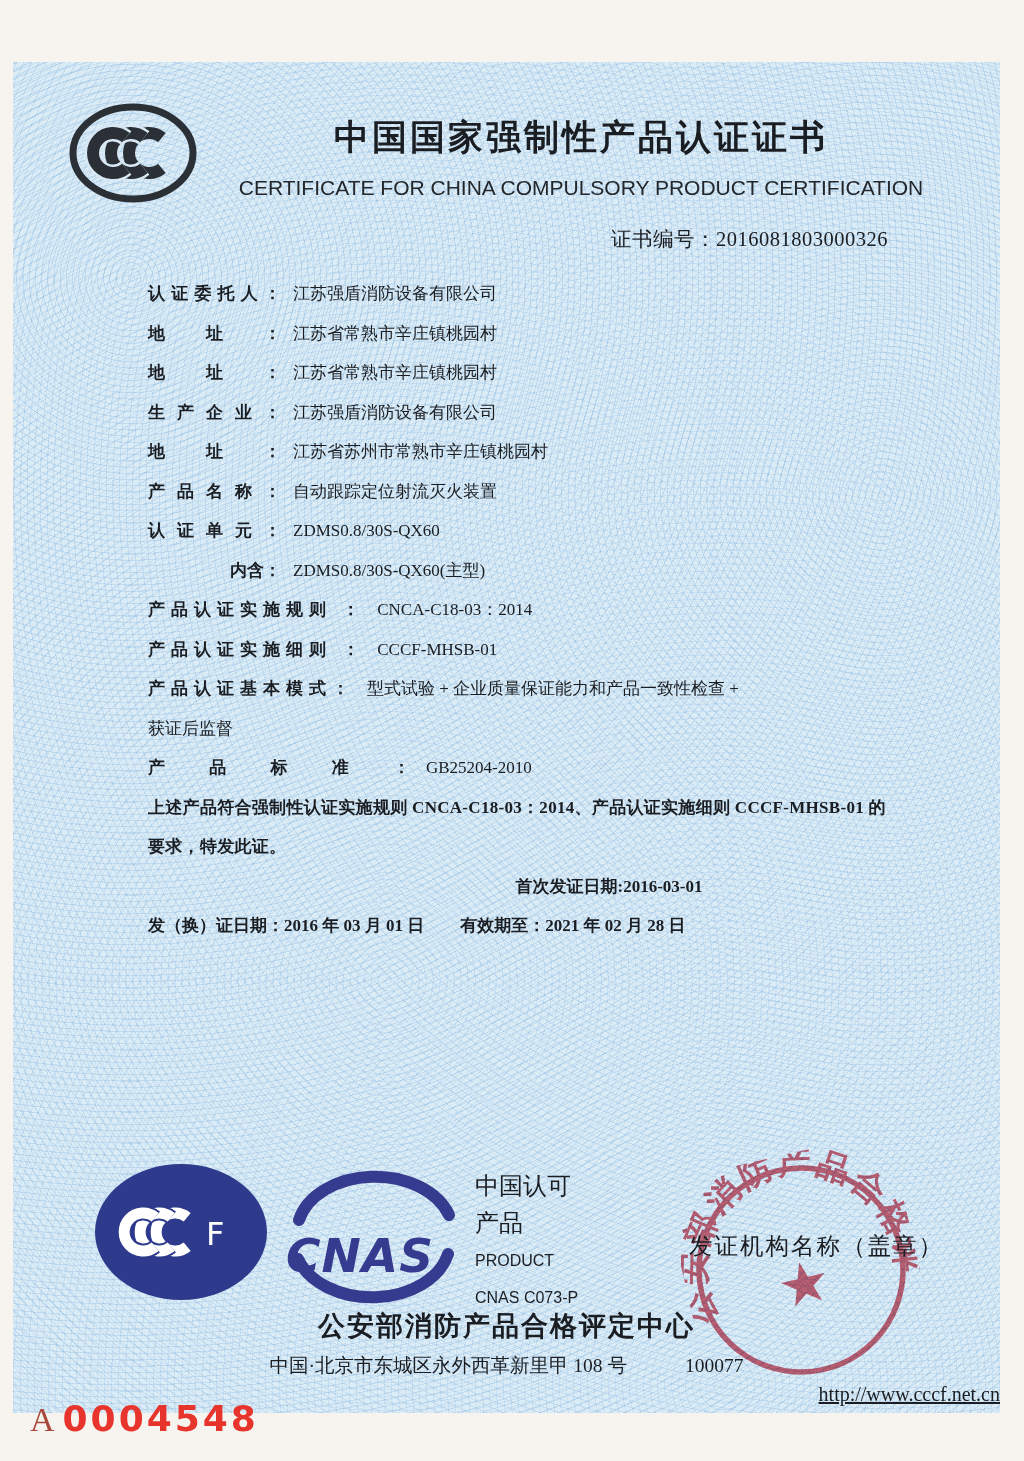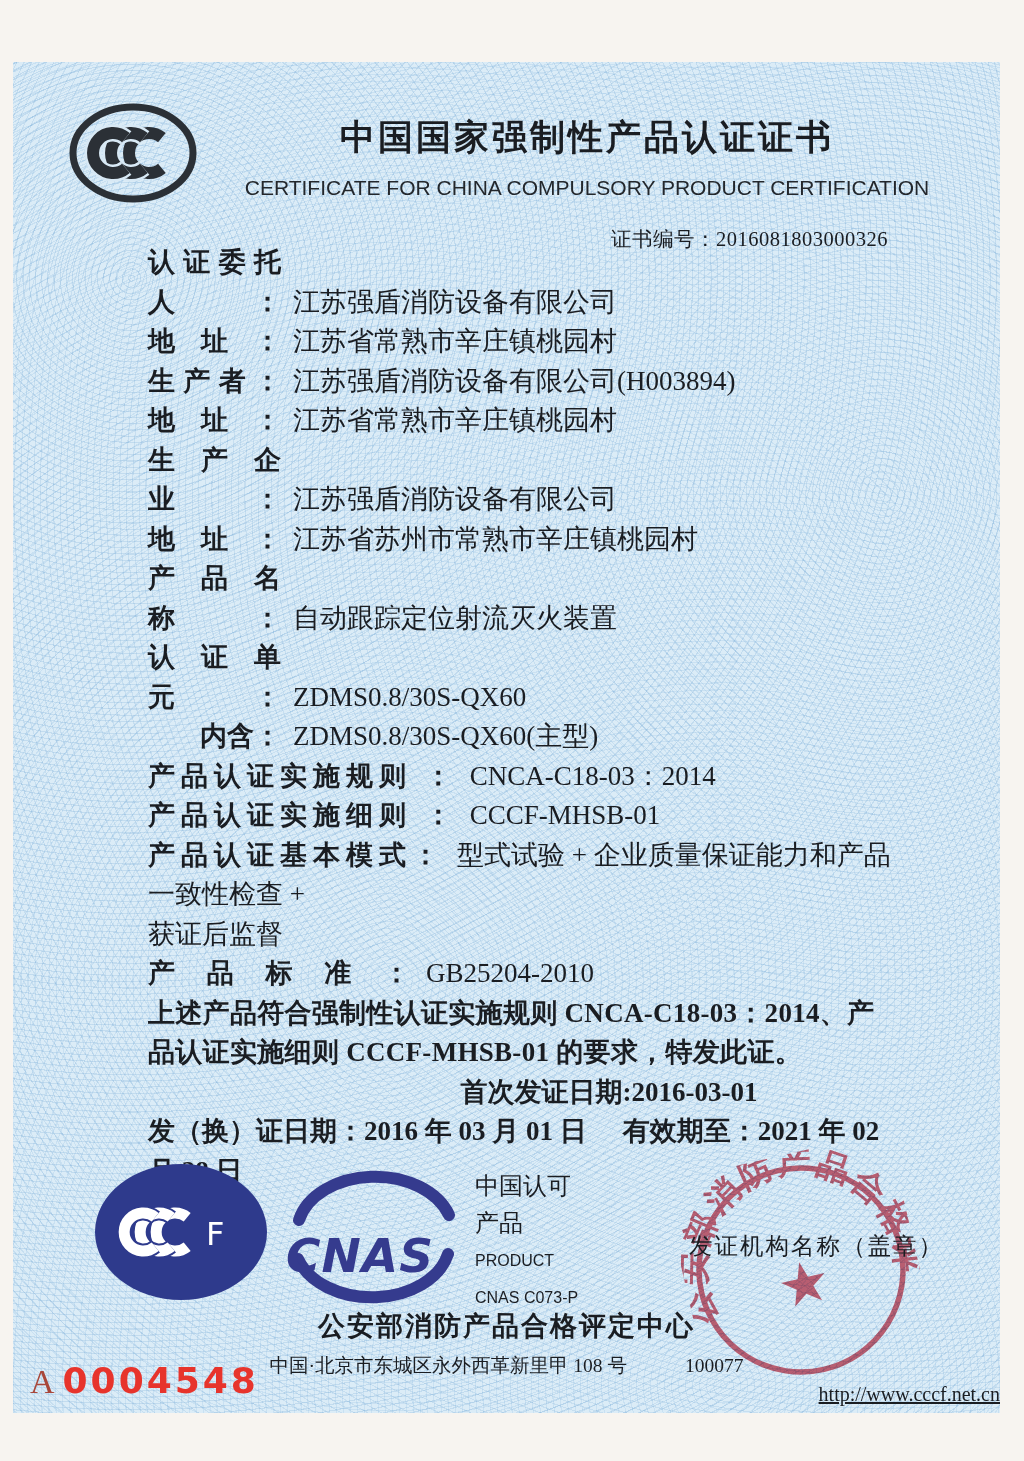--- a/index.html
+++ b/index.html
@@ -13,27 +13,27 @@
   .cert{
     position:absolute;left:13px;top:62px;width:987px;height:1351px;
     background-color:#dbecf7;
     background-image:
       repeating-radial-gradient(circle at 12% 16%, rgba(255,255,255,0) 0 2.5px, rgba(122,172,214,.26) 2.5px 3.6px, rgba(255,255,255,0) 3.6px 6.2px),
       repeating-radial-gradient(circle at 88% 32%, rgba(255,255,255,0) 0 2.5px, rgba(122,172,214,.22) 2.5px 3.6px, rgba(255,255,255,0) 3.6px 6.6px),
       repeating-radial-gradient(circle at 38% 68%, rgba(255,255,255,0) 0 2.5px, rgba(128,178,220,.20) 2.5px 3.6px, rgba(255,255,255,0) 3.6px 7px),
       repeating-radial-gradient(circle at 72% 98%, rgba(255,255,255,0) 0 2.5px, rgba(128,178,220,.20) 2.5px 3.6px, rgba(255,255,255,0) 3.6px 7px);
   }
   .ccc-logo{position:absolute;left:54px;top:40px;}
-  .titles{position:absolute;left:184px;top:52px;width:780px;text-align:center;}
+  .titles{position:absolute;left:178px;top:52px;width:780px;text-align:center;}
   .title{font-size:35px;font-weight:bold;letter-spacing:3px;white-space:nowrap;}
   .subtitle{margin-top:15px;font-family:"Liberation Sans",sans-serif;font-size:21px;color:#23272c;white-space:nowrap;}
   .certno{position:absolute;top:163px;right:112px;font-size:20.5px;letter-spacing:.5px;}
 
   
-  .rows{position:absolute;left:135px;top:181px;width:752px;font-size:27px;line-height:39.5px;}
+  .rows{position:absolute;left:135px;top:212px;width:752px;font-size:17px;line-height:39.5px;}
   .lab{font-weight:bold;}
   .val{font-weight:normal;}
   .row-grid .lab{display:inline-block;width:133px;text-align:justify;text-align-last:justify;}
   .row-grid .val{margin-left:12px;}
   .row-indent .lab{display:inline-block;width:133px;text-align:right;}
   .row-indent .val{margin-left:12px;}
   .row-wide .lab{letter-spacing:6px;margin-top:20px;}
   .row-wide .val{margin-left:12px;}
   .row-std .lab{display:inline-block;width:262px;text-align:justify;text-align-last:justify;}
   .row-std .val{margin-left:16px;}
@@ -61,21 +61,21 @@
 
   
   .f-org{position:absolute;left:0;top:1246px;width:100%;text-align:center;
          font-weight:bold;font-size:27px;letter-spacing:2px;}
   .f-addr{position:absolute;left:0;top:1290px;width:100%;text-align:center;font-size:19.5px;}
   .f-addr .post{margin-left:58px;}
   .f-url{position:absolute;left:0;top:1321px;width:100%;text-align:right;font-size:20px;}
   .f-url span{text-decoration:underline;}
 
   
-  .serial{position:absolute;left:30px;top:1360px;white-space:nowrap;text-align:center;}
+  .serial{position:absolute;left:30px;top:1398px;white-space:nowrap;text-align:center;}
   .serial .pre{font-size:34px;color:#a8473a;}
   .serial .num{font-size:36px;font-weight:bold;color:#e7342c;margin-left:8px;
                font-family:"DejaVu Sans",sans-serif;letter-spacing:3px;}
 </style>
 </head>
 <body>
 
 <div class="cert">
 
   <svg class="ccc-logo" width="132" height="102" viewBox="0 0 132 102">
@@ -90,21 +90,20 @@
   <div class="titles">
     <div class="title">中国国家强制性产品认证证书</div>
     <div class="subtitle">CERTIFICATE FOR CHINA COMPULSORY PRODUCT CERTIFICATION</div>
   </div>
 
   <div class="certno"><span>证书编号：</span><span>2016081803000326</span></div>
 
   <div class="rows">
     <div class="row-grid"><span class="lab">认证委托人：</span><span class="val">江苏强盾消防设备有限公司</span></div>
     <div class="row-grid"><span class="lab">地址：</span><span class="val">江苏省常熟市辛庄镇桃园村</span></div>
-    <div class="row-grid"><span class="lab">生产者：</span><span class="val">江苏强盾消防设备有限公司(H003894)</span></div>
     <div class="row-grid"><span class="lab">地址：</span><span class="val">江苏省常熟市辛庄镇桃园村</span></div>
     <div class="row-grid"><span class="lab">生产企业：</span><span class="val">江苏强盾消防设备有限公司</span></div>
     <div class="row-grid"><span class="lab">地址：</span><span class="val">江苏省苏州市常熟市辛庄镇桃园村</span></div>
     <div class="row-grid"><span class="lab">产品名称：</span><span class="val">自动跟踪定位射流灭火装置</span></div>
     <div class="row-grid"><span class="lab">认证单元：</span><span class="val">ZDMS0.8/30S-QX60</span></div>
     <div class="row-indent"><span class="lab">内含：</span><span class="val">ZDMS0.8/30S-QX60(主型)</span></div>
     <div class="row-wide"><span class="lab">产品认证实施规则 ：</span><span class="val">CNCA-C18-03：2014</span></div>
     <div class="row-wide"><span class="lab">产品认证实施细则 ：</span><span class="val">CCCF-MHSB-01</span></div>
     <div class="row-wide"><span class="lab">产品认证基本模式：</span><span class="val">型式试验 + 企业质量保证能力和产品一致性检查 +</span></div>
     <div class="row-cont"><span class="val">获证后监督</span></div>

